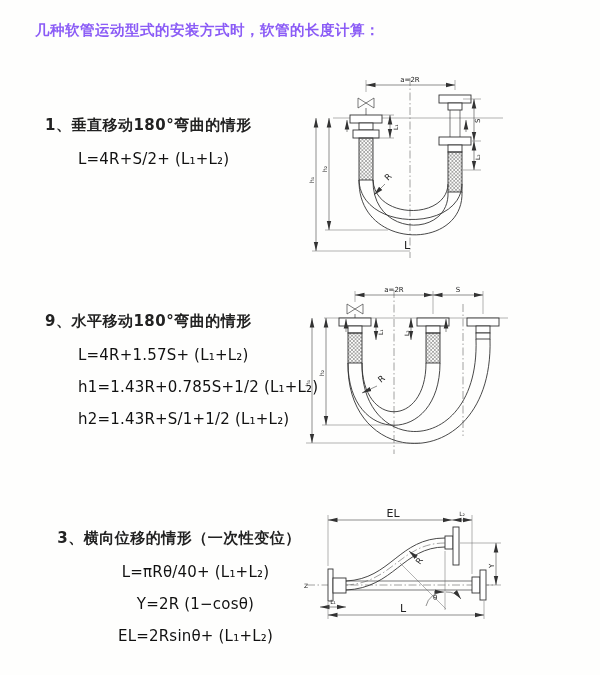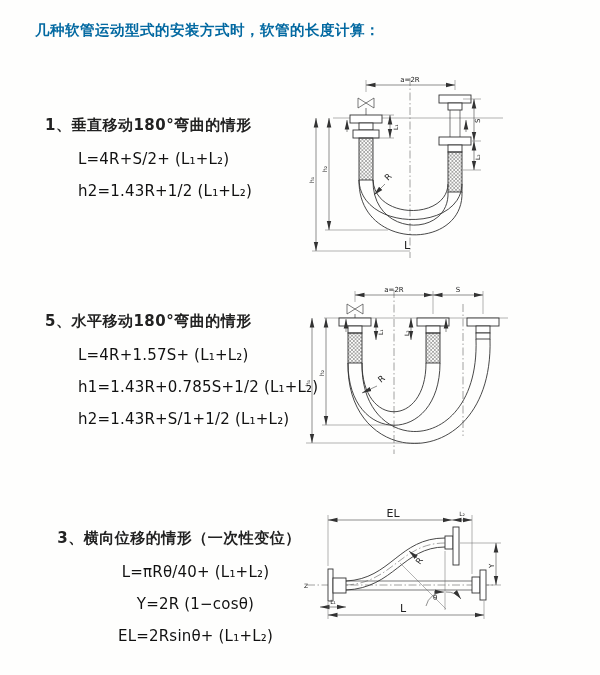--- a/index.html
+++ b/index.html
@@ -2,21 +2,21 @@
 <html><head>
 <meta charset="utf-8">
 <style>
   html,body{margin:0;padding:0;}
   body{
     width:600px;height:675px;position:relative;background:#fefefd;
     font-family:"DejaVu Sans","Liberation Sans",sans-serif;color:#1a1a1a;overflow:hidden;
   }
   .title{
     position:absolute;left:35px;top:21px;font-size:14.5px;font-weight:bold;
-    letter-spacing:0.5px;color:#0369a1;
+    letter-spacing:0.5px;color:#8b5cf6;
   }
   .sec{position:absolute;left:45px;width:268px;}
   #sec1{top:108px;}
   #sec2{top:304px;}
   #sec3{top:521px;text-align:center;}
   .heading{font-size:15px;font-weight:bold;letter-spacing:0.5px;color:#222;margin:8px 0 12px 0;}
   .formula{font-size:15px;color:#111;margin:16px 0 10px 33px;line-height:16px;letter-spacing:0.2px;white-space:nowrap;}
   .dwg{position:absolute;}
   #d1{left:303px;top:62px;}
   #d2{left:298px;top:278px;}
@@ -45,25 +45,24 @@
       <path d="M0,3.6 L3.6,0 M0,0 L3.6,3.6" stroke="#6a6a6a" stroke-width="0.55"></path>
     </pattern>
   </defs>
 </svg>
 
 <div class="title">几种软管运动型式的安装方式时，软管的长度计算：</div>
 
 <section class="sec" id="sec1">
   <div class="heading">1、垂直移动180°弯曲的情形</div>
   <div class="formula">L=4R+S/2+ (L₁+L₂)</div>
-  <div class="formula">h2=1.43R+1/2 (L₁+L₂)</div>
 </section>
 
 <section class="sec" id="sec2">
-  <div class="heading">5、水平移动180°弯曲的情形</div>
+  <div class="heading">9、水平移动180°弯曲的情形</div>
   <div class="formula">L=4R+1.57S+ (L₁+L₂)</div>
   <div class="formula">h1=1.43R+0.785S+1/2 (L₁+L₂)</div>
   <div class="formula">h2=1.43R+S/1+1/2 (L₁+L₂)</div>
 </section>
 
 <section class="sec" id="sec3">
   <div class="heading">3、横向位移的情形（一次性变位）</div>
   <div class="formula">L=πRθ/40+ (L₁+L₂)</div>
   <div class="formula">Y=2R (1−cosθ)</div>
   <div class="formula">EL=2Rsinθ+ (L₁+L₂)</div>

